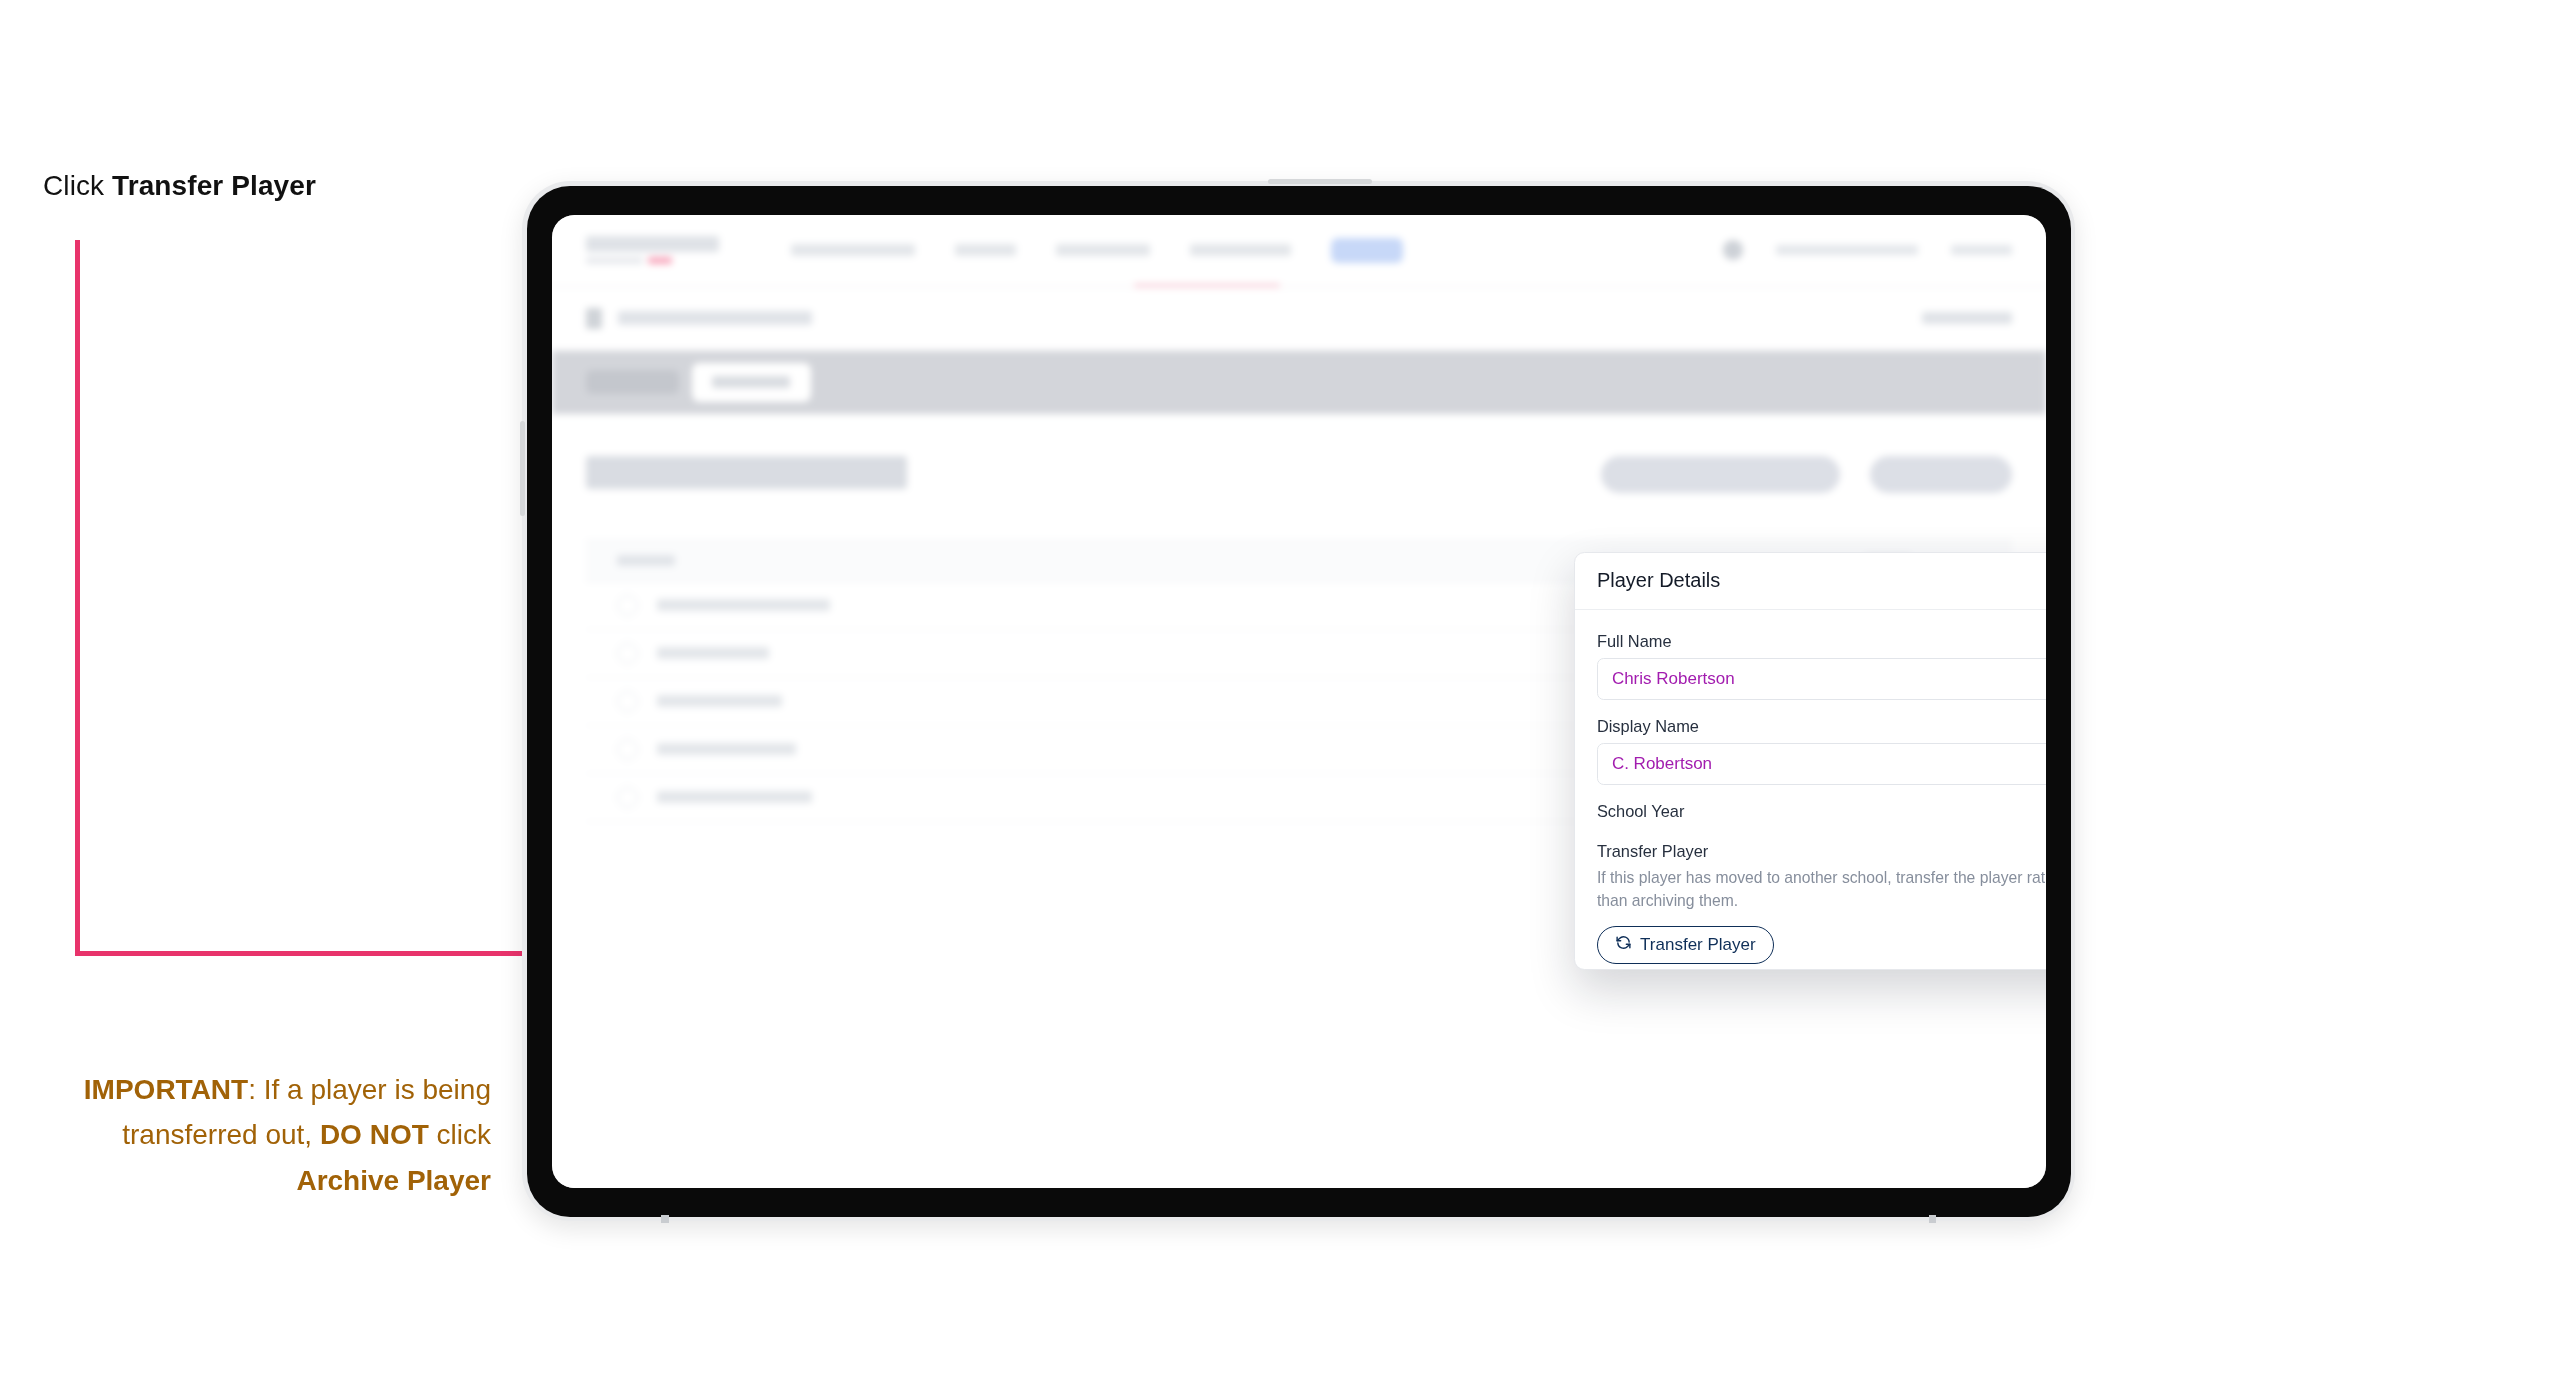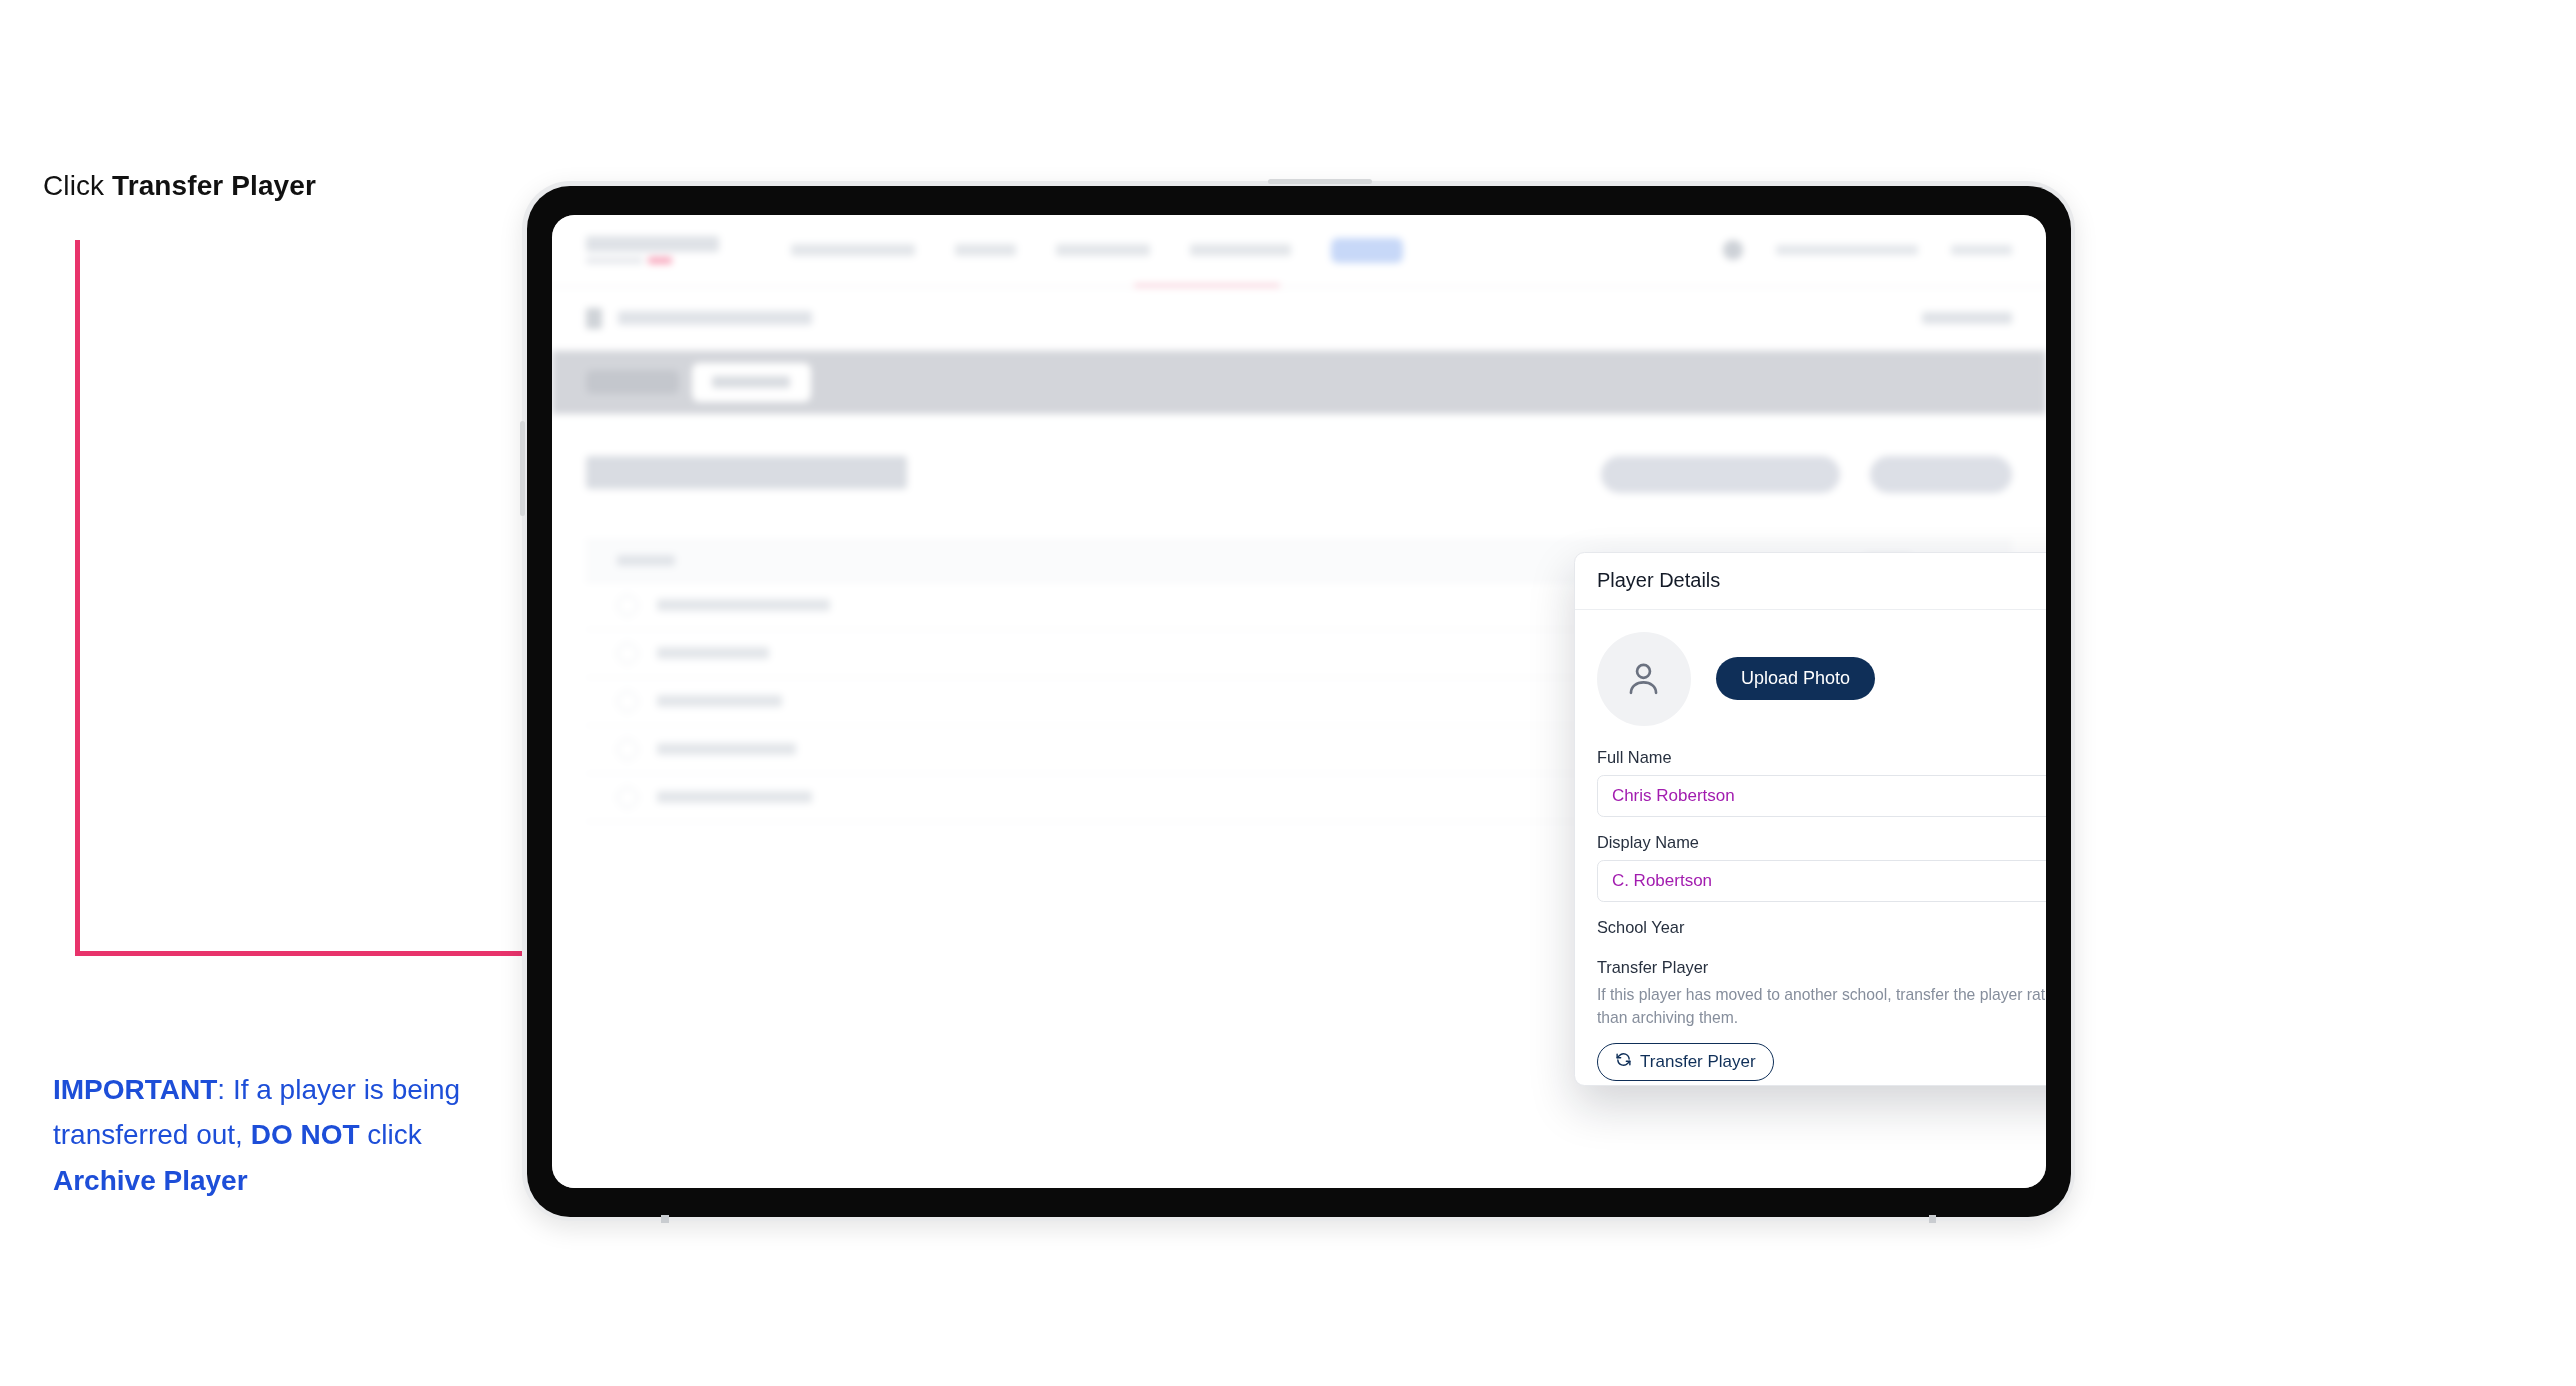--- a/index.html
+++ b/index.html
@@ -11,22 +11,22 @@
   }
   #stage { position: relative; width: 2269px; height: 1386px; background: #fff; }
 
   
   .anno-top {
     position: absolute; left: 43px; top: 170px;
     font-size: 28px; color: #111; letter-spacing: 0.1px;
     white-space: nowrap;
   }
   .anno-bottom {
-    position: absolute; left: 53px; top: 1067px;
-    width: 448px; font-size: 28px; line-height: 1.62; color: #1d4ed8;
+    position: absolute; left: 43px; top: 1067px;
+    width: 448px; font-size: 28px; line-height: 1.62; color: #a16207; text-align: right;
   }
   .anno-bottom b, .anno-top b { font-weight: 700; }
 
   
   .arrow-stem {
     position: absolute; left: 75px; top: 240px;
     width: 5.2px; height: 716px; background: #E8336B;
   }
   .arrow-run {
     position: absolute; left: 75px; top: 951px;
@@ -328,29 +328,20 @@
 
         <div class="modal">
 
           <div class="modal-head">
             <div class="modal-title">Player Details</div>
 
           </div>
 
           <div class="modal-body">
 
-            <div class="photo-row">
-              <div class="avatar-lg">
-                <svg width="43" height="43" viewBox="0 0 24 24" fill="none" stroke="#6b7280" stroke-width="1.5" stroke-linecap="round" stroke-linejoin="round">
-                  <circle cx="12" cy="8" r="3.6"></circle>
-                  <path d="M5 20c0-3.6 3.1-5.8 7-5.8s7 2.2 7 5.8"></path>
-                </svg>
-              </div>
-              <button class="upload-btn">Upload Photo</button>
-            </div>
 
             <div class="field">
               <label class="field-label">Full Name</label>
               <input class="field-input" type="text" value="Chris Robertson" style="">
             </div>
 
             <div class="field">
               <label class="field-label">Display Name</label>
               <input class="field-input" type="text" value="C. Robertson" style="">
             </div>

